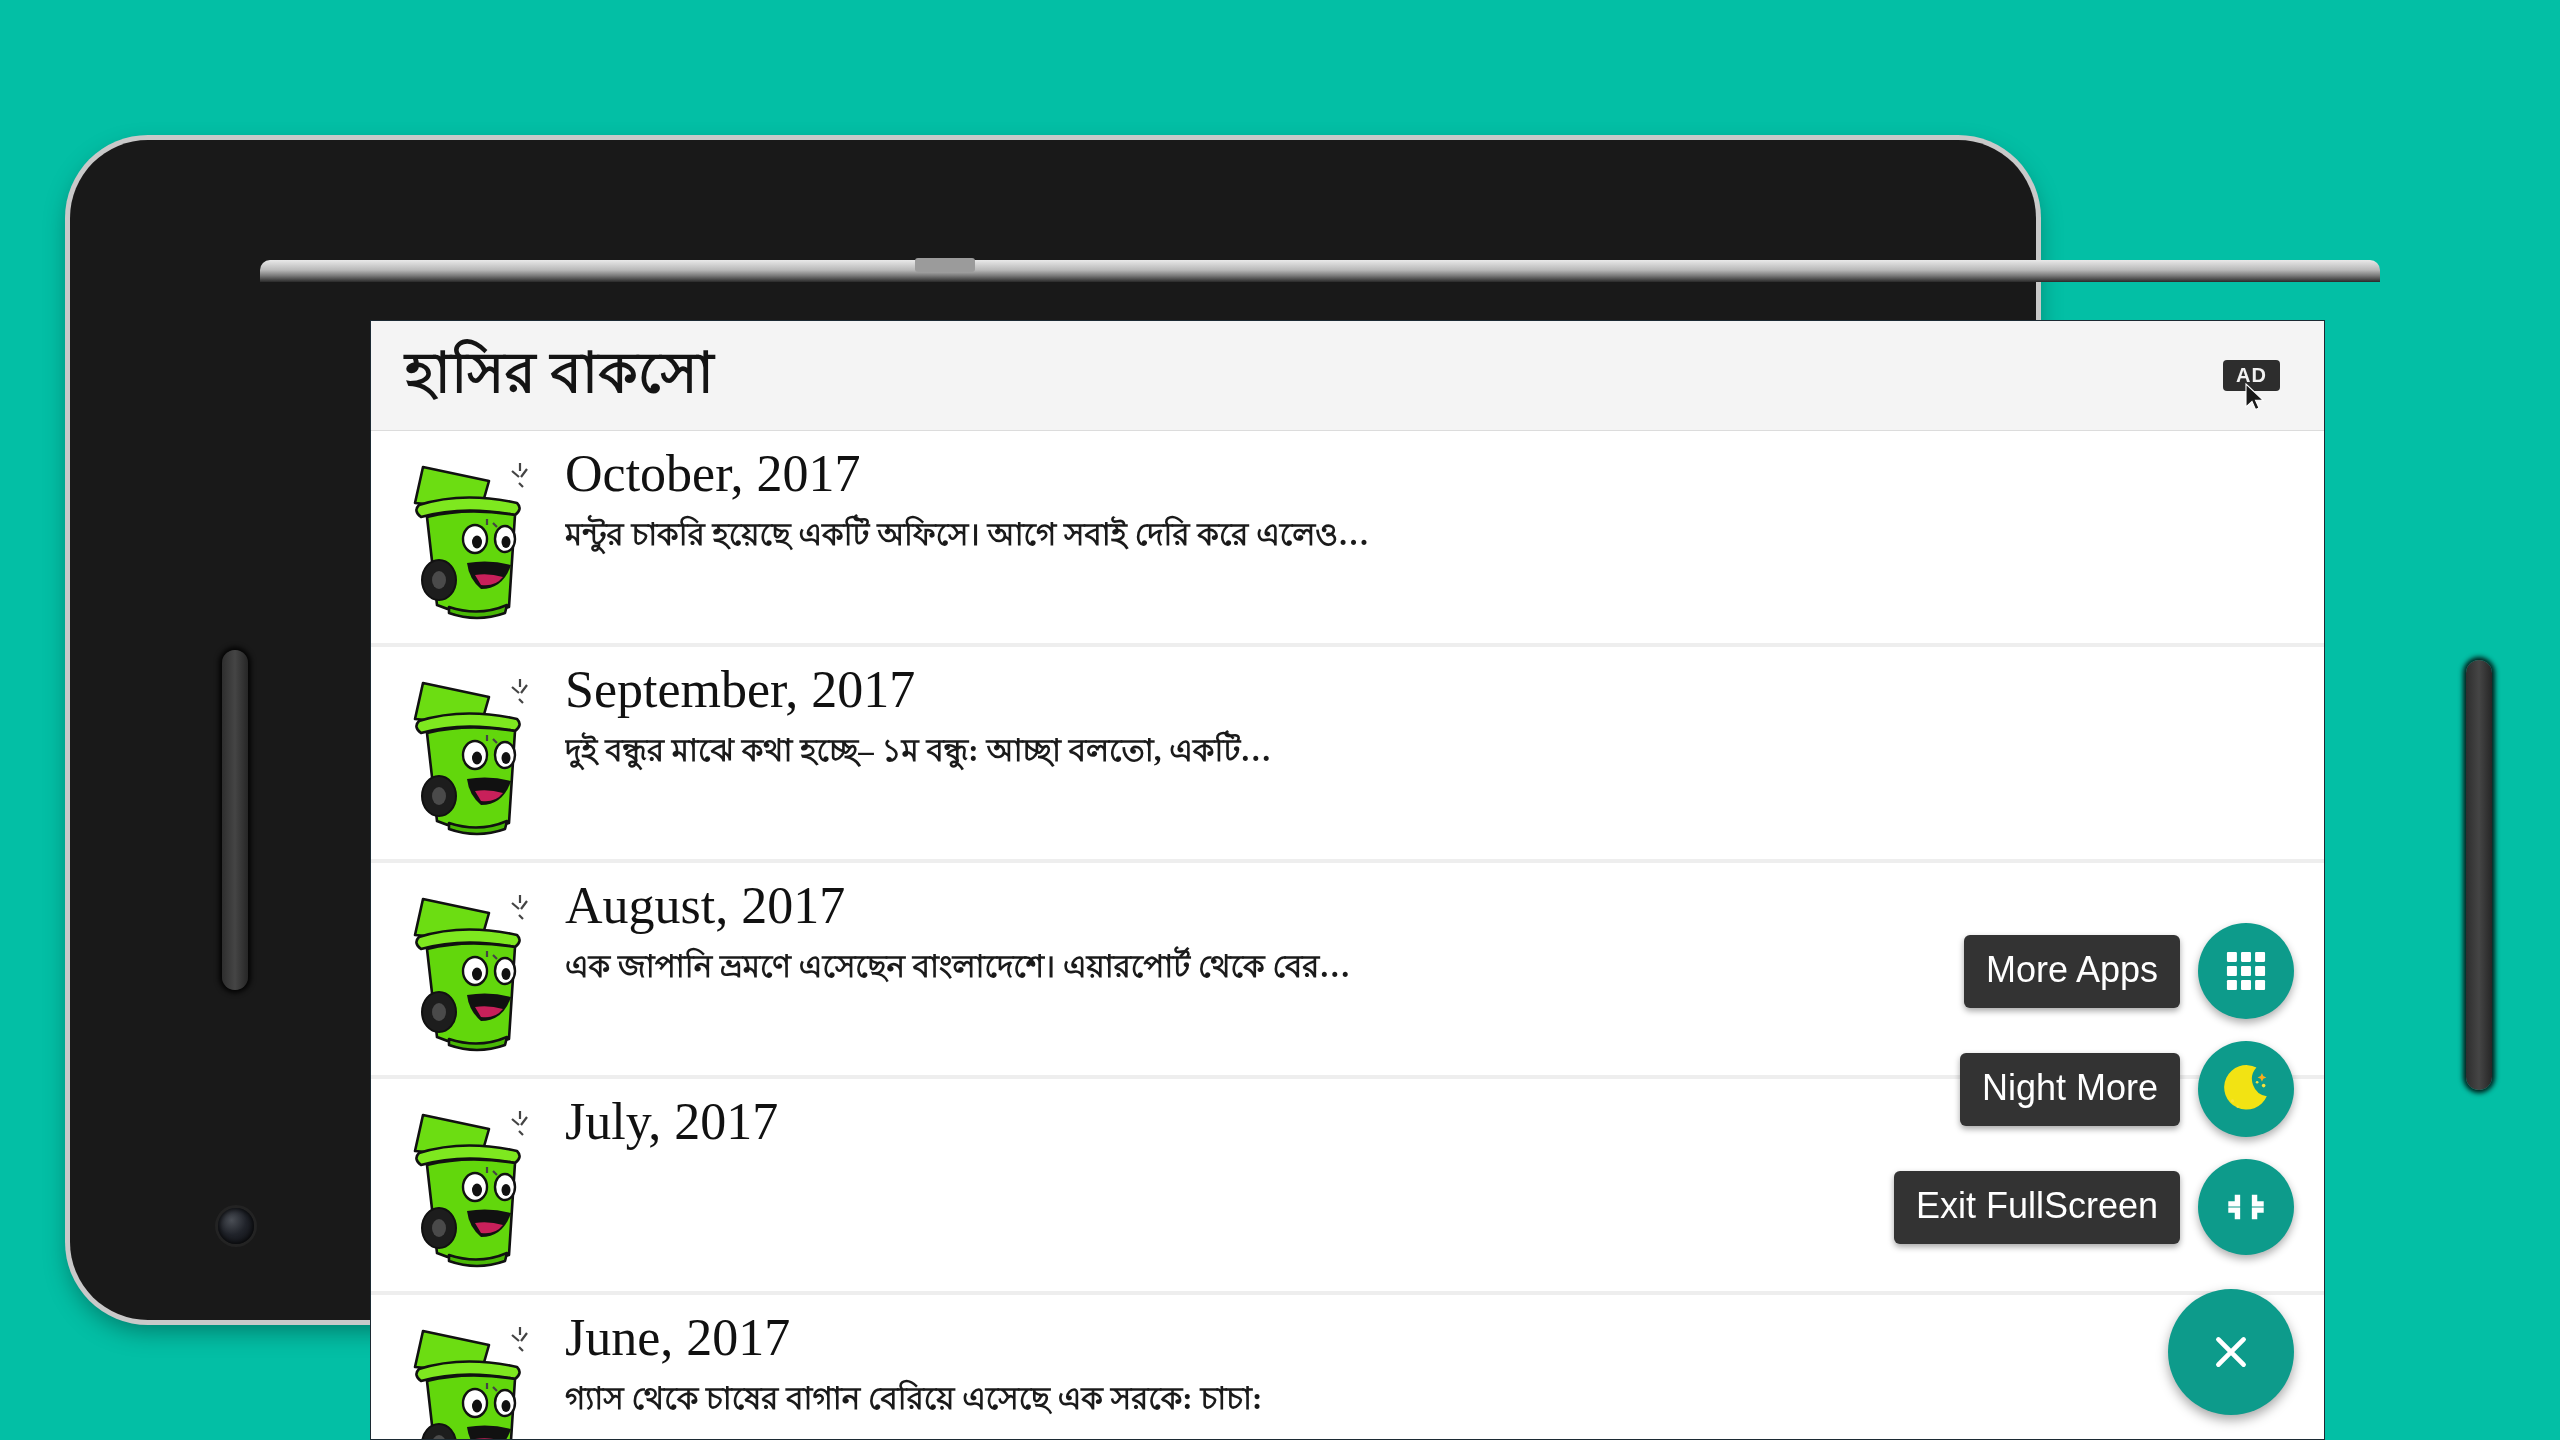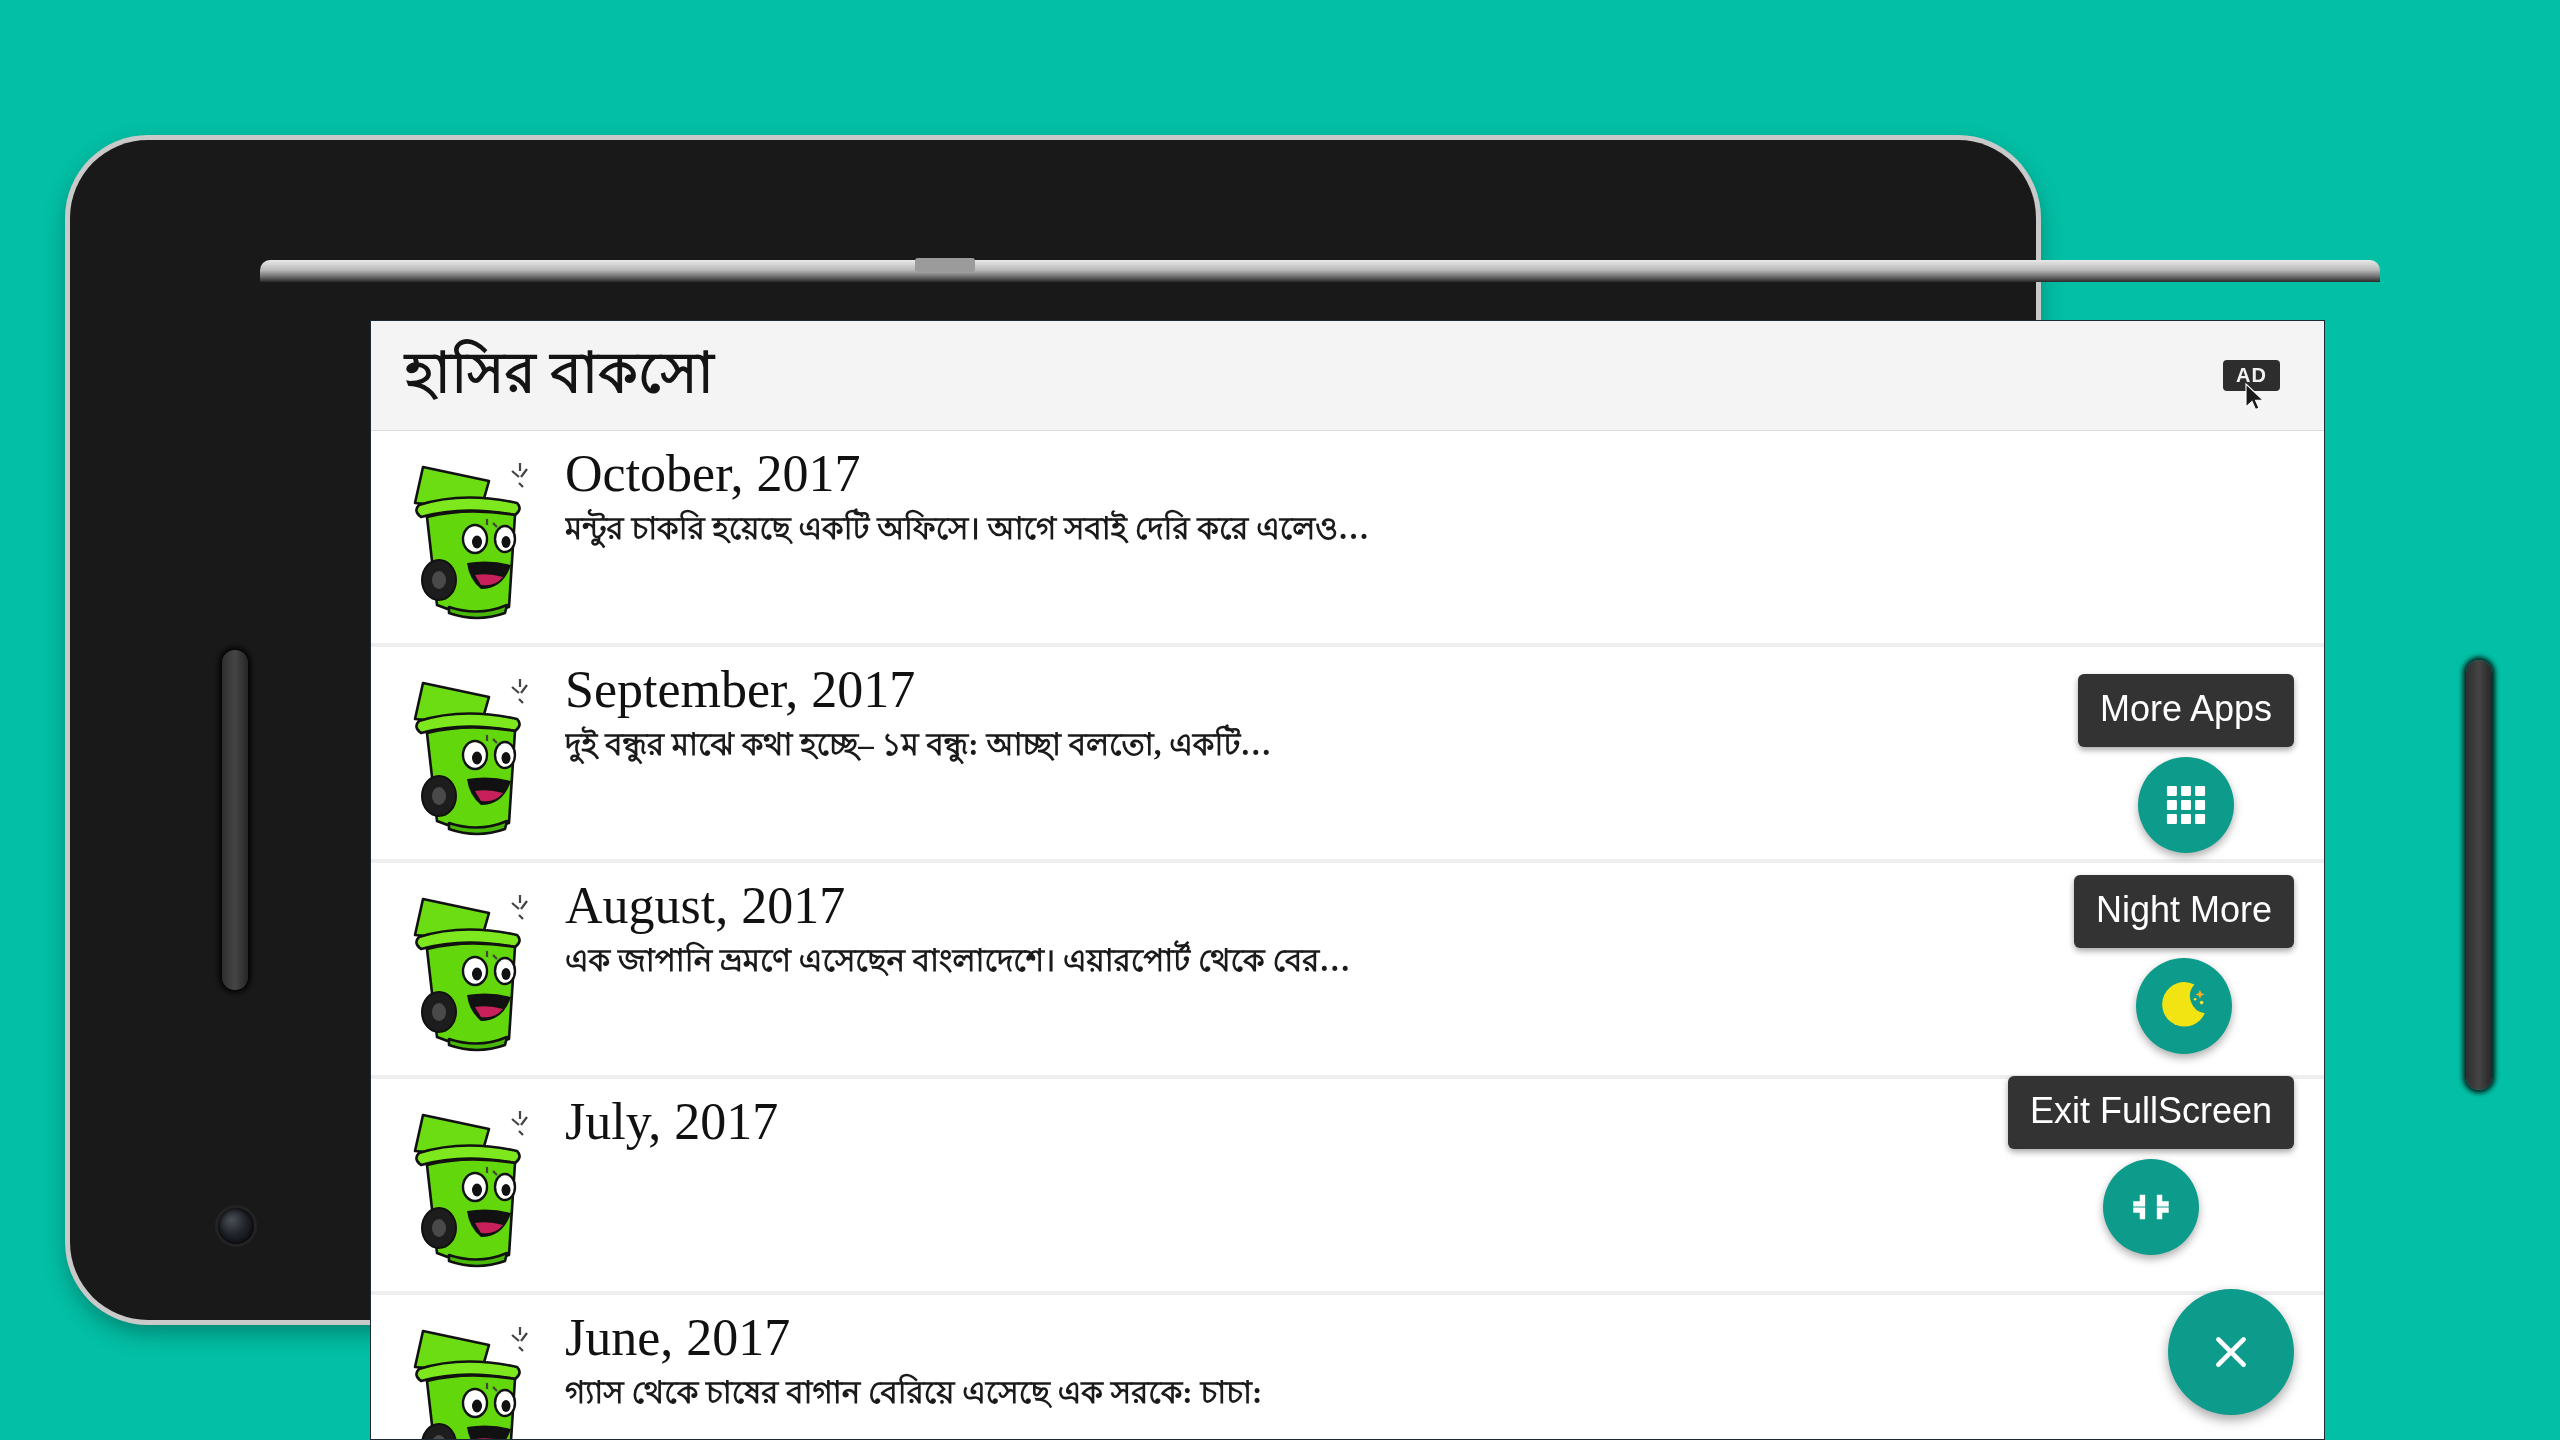--- a/index.html
+++ b/index.html
@@ -136,40 +136,39 @@
     font-weight: 400;
     color: #111111;
     line-height: 1.05;
     white-space: nowrap;
   }
   .item-snippet {
     font-family: "Liberation Serif", serif;
     font-size: 31px;
     font-weight: 700;
     color: #1a1a1a;
-    margin-top: 2px;
+    margin-top: 8px;
     white-space: nowrap;
     overflow: hidden;
   }
 
   
   #fab-menu {
     position: absolute;
     right: 30px; bottom: 24px;
     display: flex;
     flex-direction: column;
     align-items: flex-end;
     gap: 22px;
     z-index: 30;
   }
   .fab-row {
     display: flex;
     align-items: center;
-    gap: 10px;
-    flex-direction: column;
+    gap: 18px;
   }
   .fab-label {
     background: #333333;
     color: #ffffff;
     font-size: 36px;
     line-height: 1;
     padding: 17px 22px 20px;
     border-radius: 6px;
     white-space: nowrap;
     box-shadow: 0 3px 6px rgba(0,0,0,0.35);

